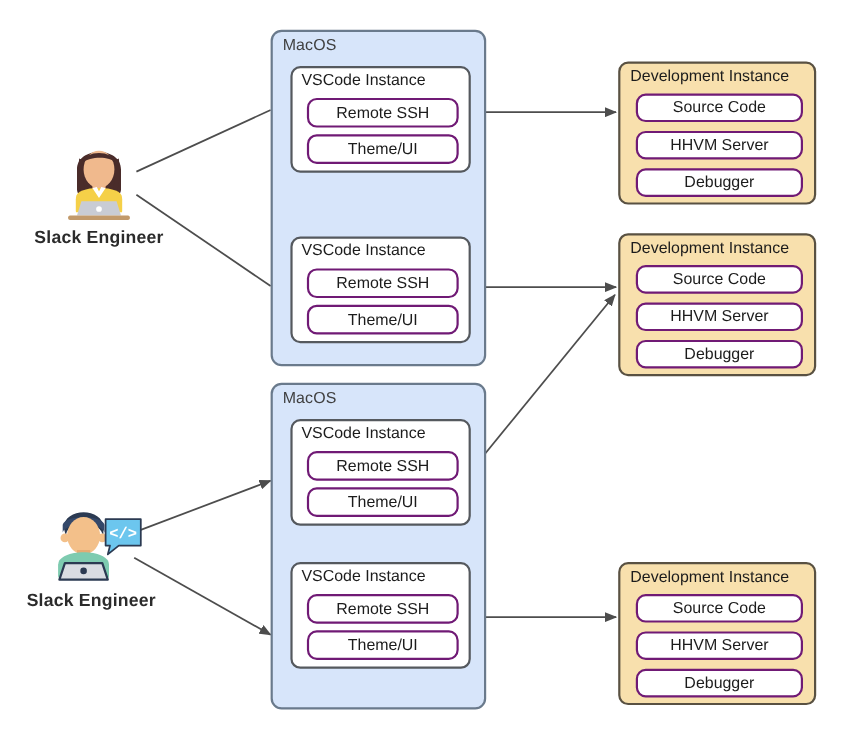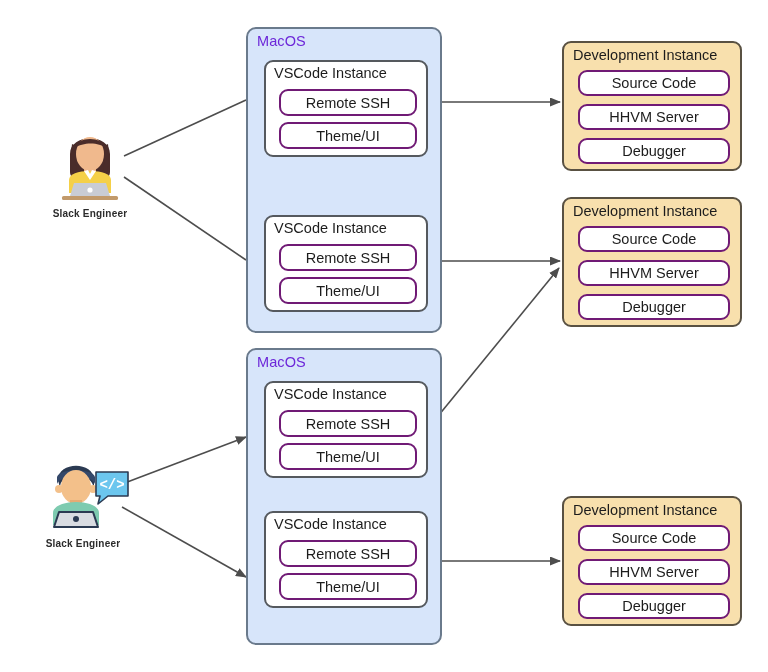--- a/index.html
+++ b/index.html
@@ -32,21 +32,21 @@
     background: #d7e5fa;
     border: 2px solid #6a7a8c;
     border-radius: 10px;
     box-sizing: border-box;
   }
   .macos-label {
     position: absolute;
     left: 9px;
     top: 4px;
     font-size: 14.5px;
-    color: #6d28d9;
+    color: #404040;
     letter-spacing: 0.1px;
   }
 
   .vscode-box {
     position: absolute;
     background: #ffffff;
     border: 2px solid #55595e;
     border-radius: 9px;
     box-sizing: border-box;
   }
@@ -57,20 +57,21 @@
     font-size: 14.5px;
     color: #1c1c1c;
   }
 
   .devinst-box {
     position: absolute;
     background: #f8e0ad;
     border: 2px solid #595142;
     border-radius: 9px;
     box-sizing: border-box;
+    margin-top: 15px;
   }
   .devinst-label {
     position: absolute;
     left: 9px;
     top: 4px;
     font-size: 14.5px;
     color: #1c1c1c;
   }
 
   
@@ -88,21 +89,21 @@
     white-space: nowrap;
   }
 
   
   .actor {
     position: absolute;
     width: 150px;
     text-align: center;
   }
   .actor-name {
-    font-size: 10px;
+    font-size: 16px;
     font-weight: bold;
     color: #2b2b2b;
     margin-top: 2px;
     letter-spacing: 0.2px;
   }
   .avatar-wrap {
     width: 150px;
     height: 86px;
     display: flex;
     align-items: flex-end;

